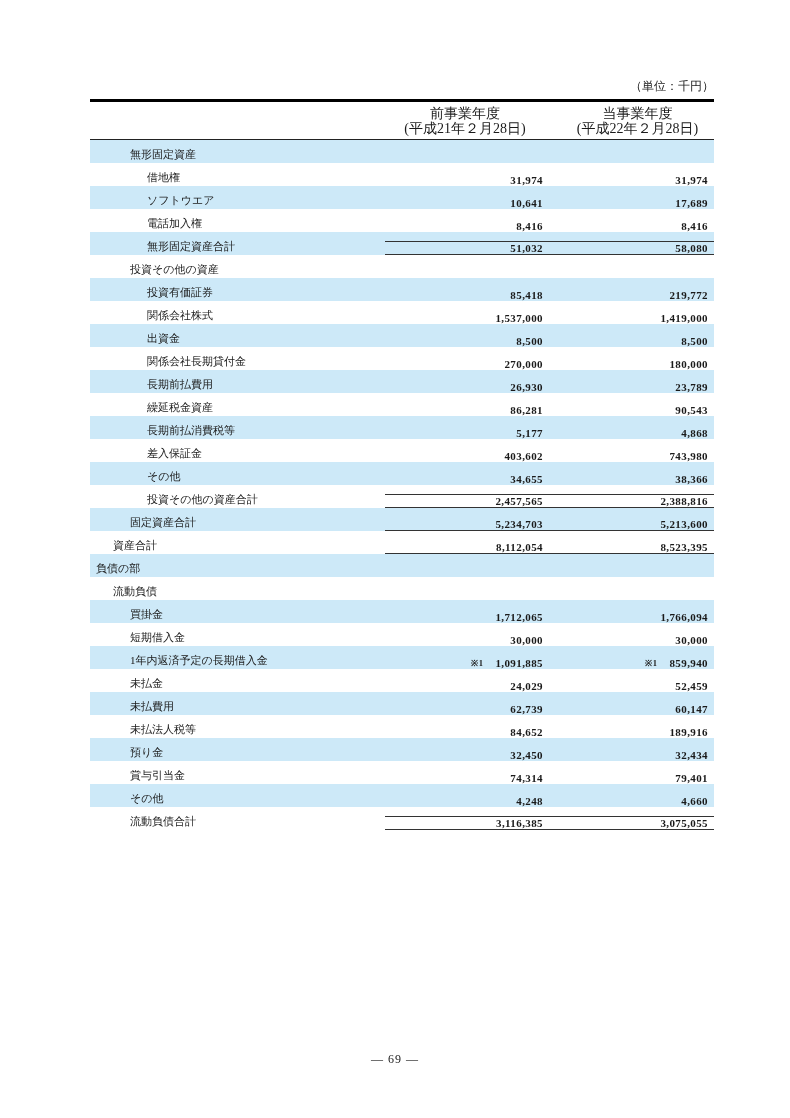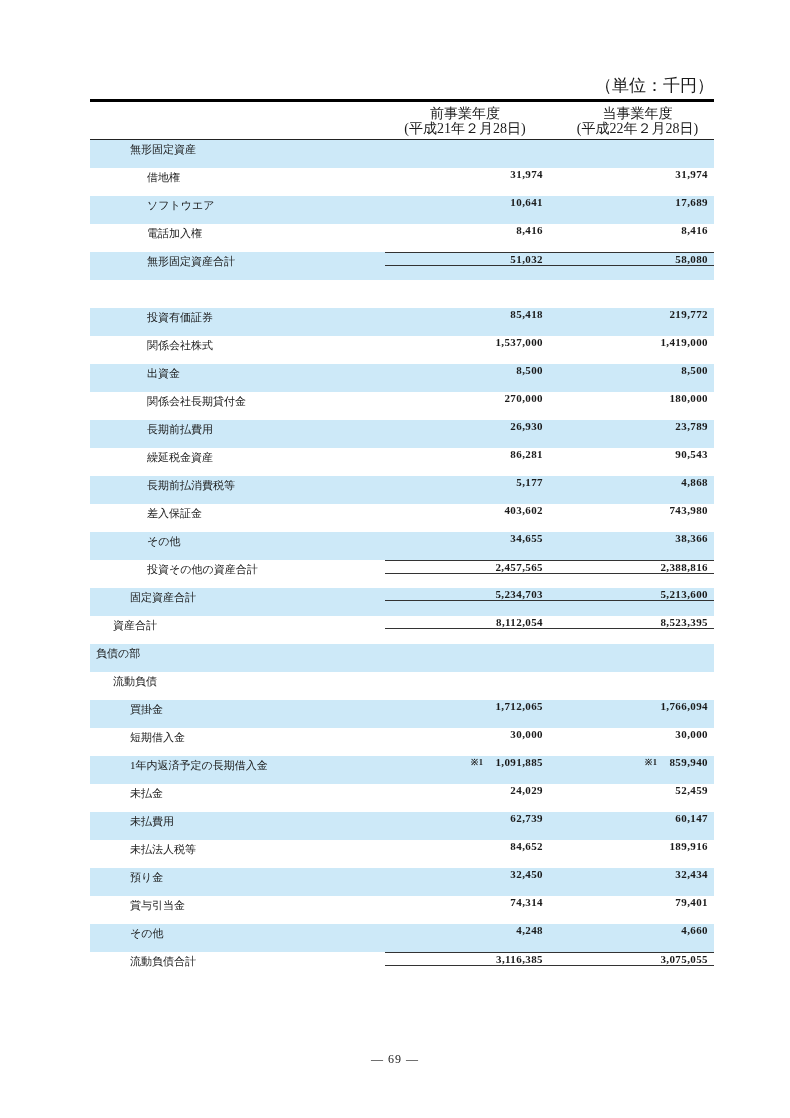--- a/index.html
+++ b/index.html
@@ -7,35 +7,35 @@
   html,body { background:#fff; }
   body {
     width:790px; height:1118px; position:relative;
     font-family:"Liberation Serif","DejaVu Serif",serif;
     color:var(--ink);
   }
   .page { position:absolute; inset:0; background:#fff; }
 
   .unit-label {
     position:absolute; top:78px; left:90px; width:624px;
-    text-align:right; font-size:17px; line-height:16px; white-space:nowrap;
+    text-align:right; font-size:12px; line-height:16px; white-space:nowrap;
   }
 
   .bs-table { position:absolute; top:99px; left:90px; width:624px; }
   .thick-rule { border-top:3px solid #000; }
 
   .thead { display:flex; height:38px; border-bottom:1.5px solid #222; padding-top:4px; }
   .thead .spacer { width:295px; }
   .hcell { font-size:14px; line-height:15px; text-align:center; white-space:nowrap; }
   .hcell.h1 { width:160px; }
   .hcell.h2 { width:169px; padding-left:16px; }
   .hcell .sub { display:block; }
 
   .tbody { width:624px; }
-  .row { display:flex; height:28px; align-items:flex-start; }
+  .row { display:flex; height:23px; align-items:flex-end; }
   .row.stripe { background:var(--stripe); }
   .label {
     width:295px; font-size:11px; line-height:18.27px;
     white-space:nowrap; overflow:hidden;
   }
   .ind0 { padding-left:6px; }
   .ind1 { padding-left:23px; }
   .ind2 { padding-left:40px; }
   .ind3 { padding-left:57px; }
 
@@ -124,20 +124,21 @@
           <div class="nums rule-top-bottom">
             <div class="cell c1">
               <span class="amt">51,032</span>
             </div>
             <div class="cell c2">
               <span class="amt">58,080</span>
             </div>
           </div>
         </div>
         <div class="row">
+          <div class="label ind2">投資その他の資産</div>
           <div class="nums">
             <div class="cell c1"></div>
             <div class="cell c2"></div>
           </div>
         </div>
         <div class="row stripe">
           <div class="label ind3">投資有価証券</div>
           <div class="nums">
             <div class="cell c1">
               <span class="amt">85,418</span>

